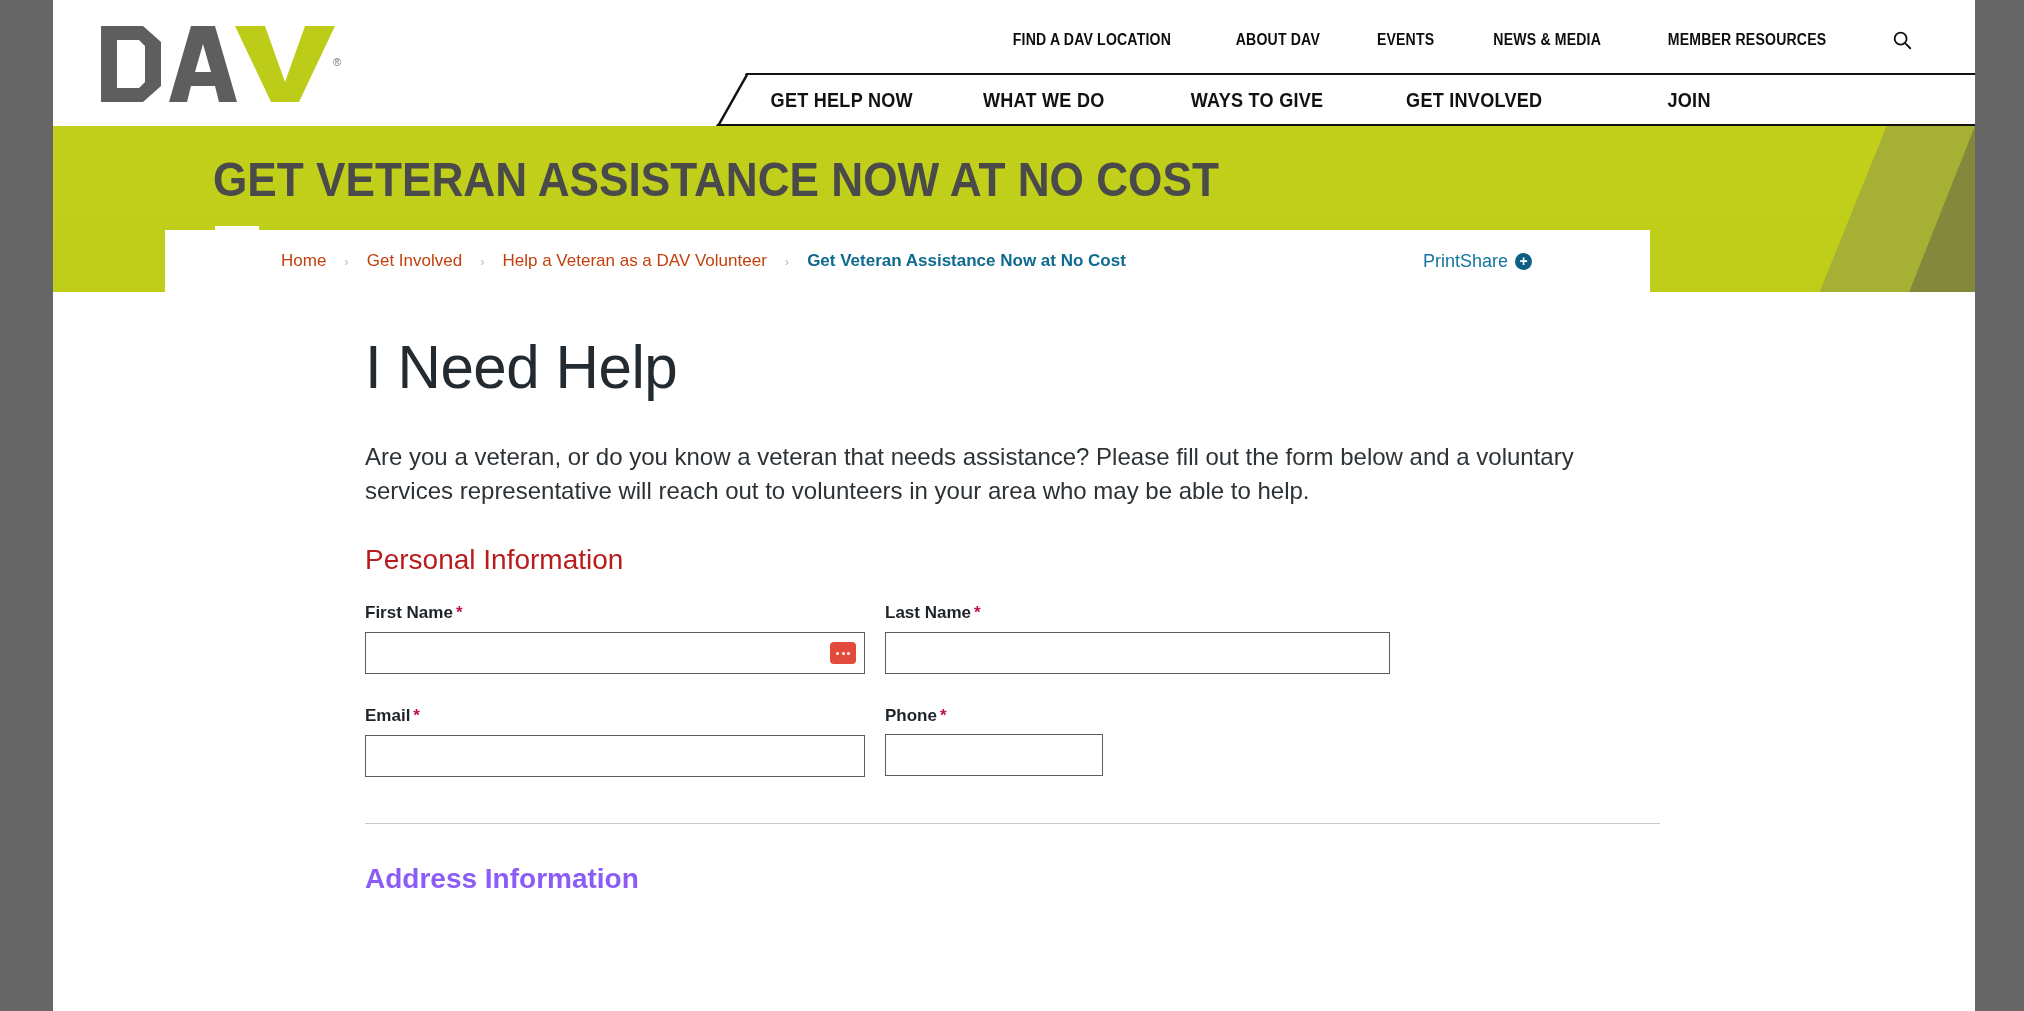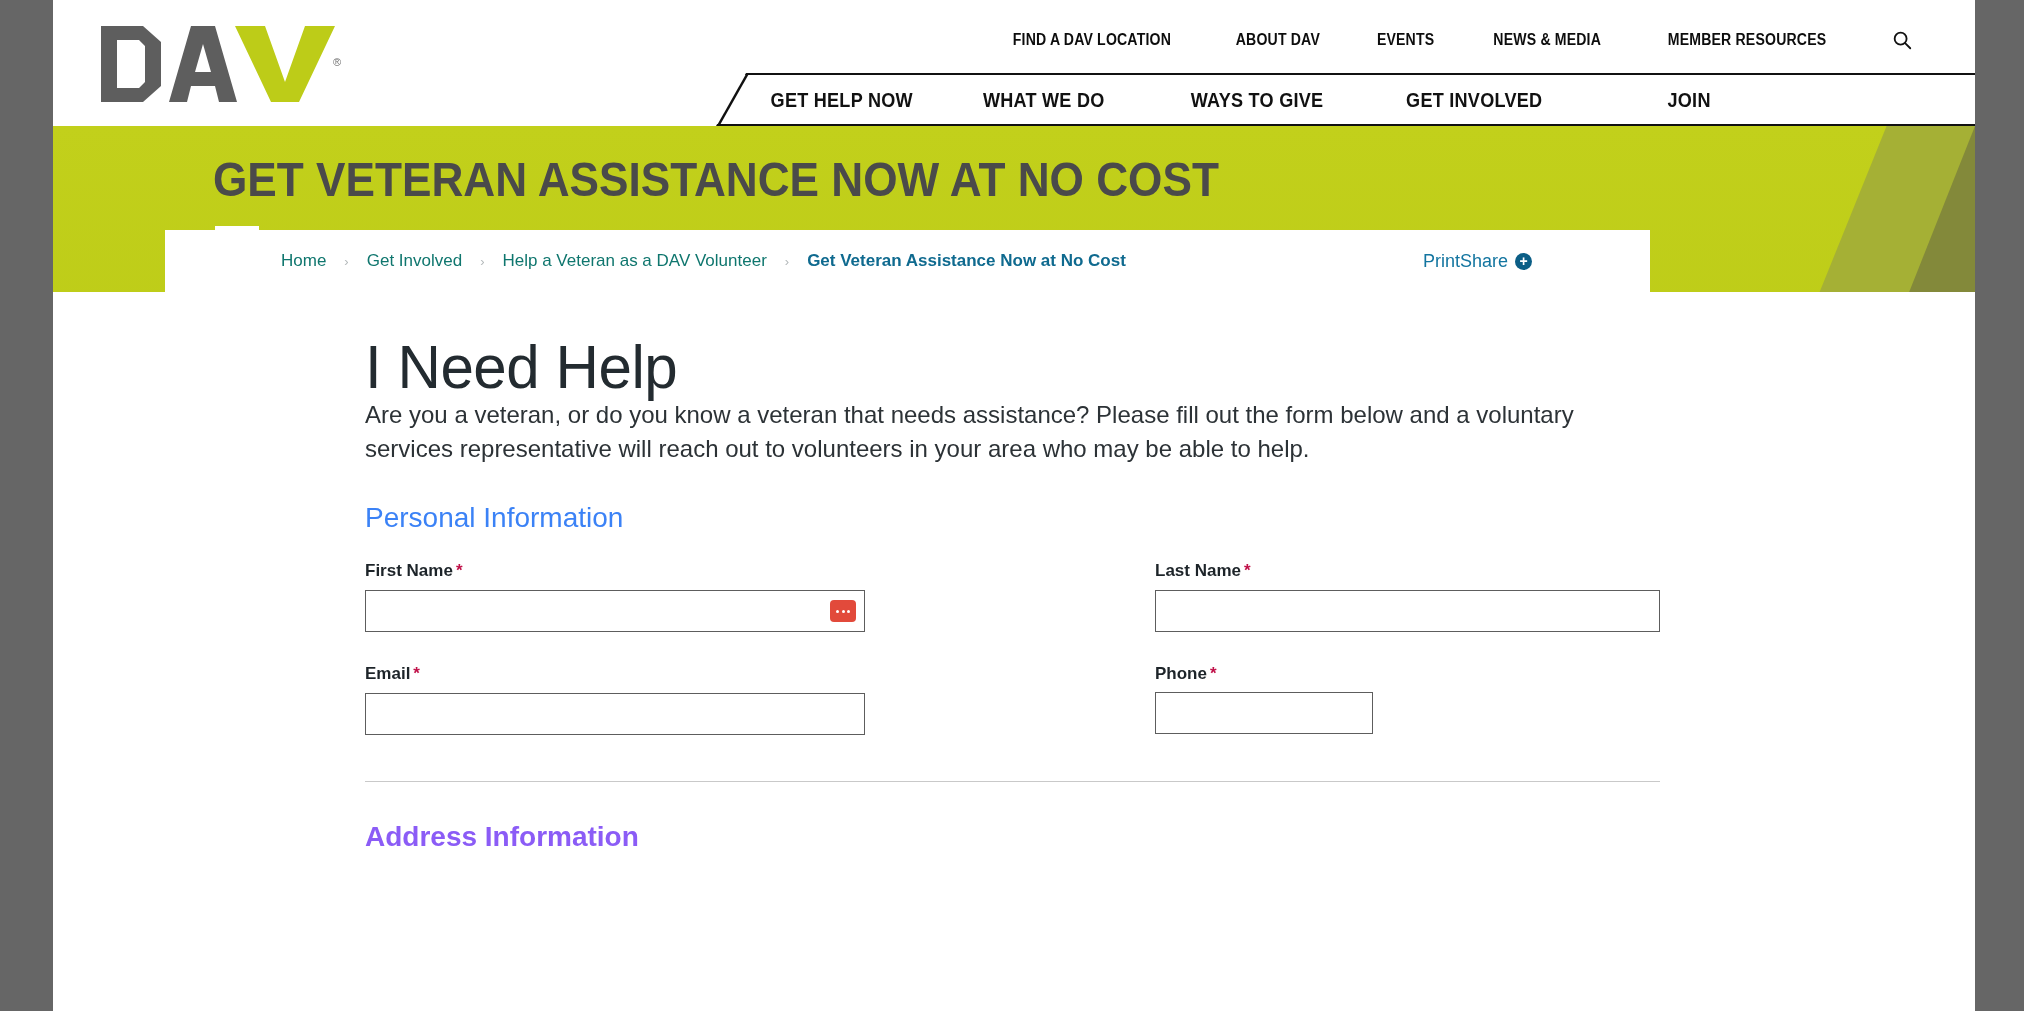--- a/index.html
+++ b/index.html
@@ -188,21 +188,21 @@
   }
   .crumbs {
     display: flex;
     align-items: center;
     margin-left: 116px;
     gap: 0;
   }
   .crumb {
     font-family: "Liberation Sans Narrow", "Liberation Sans", sans-serif;
     font-size: 17px;
-    color: #0f766e;
+    color: #c2410c;
     text-decoration: none;
     white-space: nowrap;
   }
   .crumb.active {
     color: #0f6a8f;
     font-weight: bold;
   }
   .crumb-sep {
     margin: 0 18px;
     color: #b4b9bb;
@@ -255,38 +255,38 @@
     margin-top: 44px;
     transform: scaleX(.97);
     transform-origin: left center;
   }
   .intro {
     font-family: "Liberation Sans Narrow", "Liberation Sans", sans-serif;
     font-size: 24px;
     line-height: 1.42;
     color: #2c3236;
     width: 1300px;
+    margin-top: 42px;
   }
   .section-title {
     font-family: "Liberation Sans Narrow", "Liberation Sans", sans-serif;
     font-size: 28px;
     font-weight: normal;
-    color: #3b82f6;
+    color: #b91c1c;
     margin-top: 36px;
   }
 
   
   .form-grid {
     width: 1295px;
     margin-top: 27px;
   }
   .form-row {
     display: flex;
-    gap: 10px;
-    justify-content: space-between;
+    gap: 20px;
   }
   .field { width: 500px; }
   .field.col-wide { width: 505px; }
   .field-label {
     font-family: "Liberation Sans Narrow", "Liberation Sans", sans-serif;
     font-size: 17px;
     font-weight: bold;
     color: #1d2429;
     display: block;
     margin-bottom: 9px;

